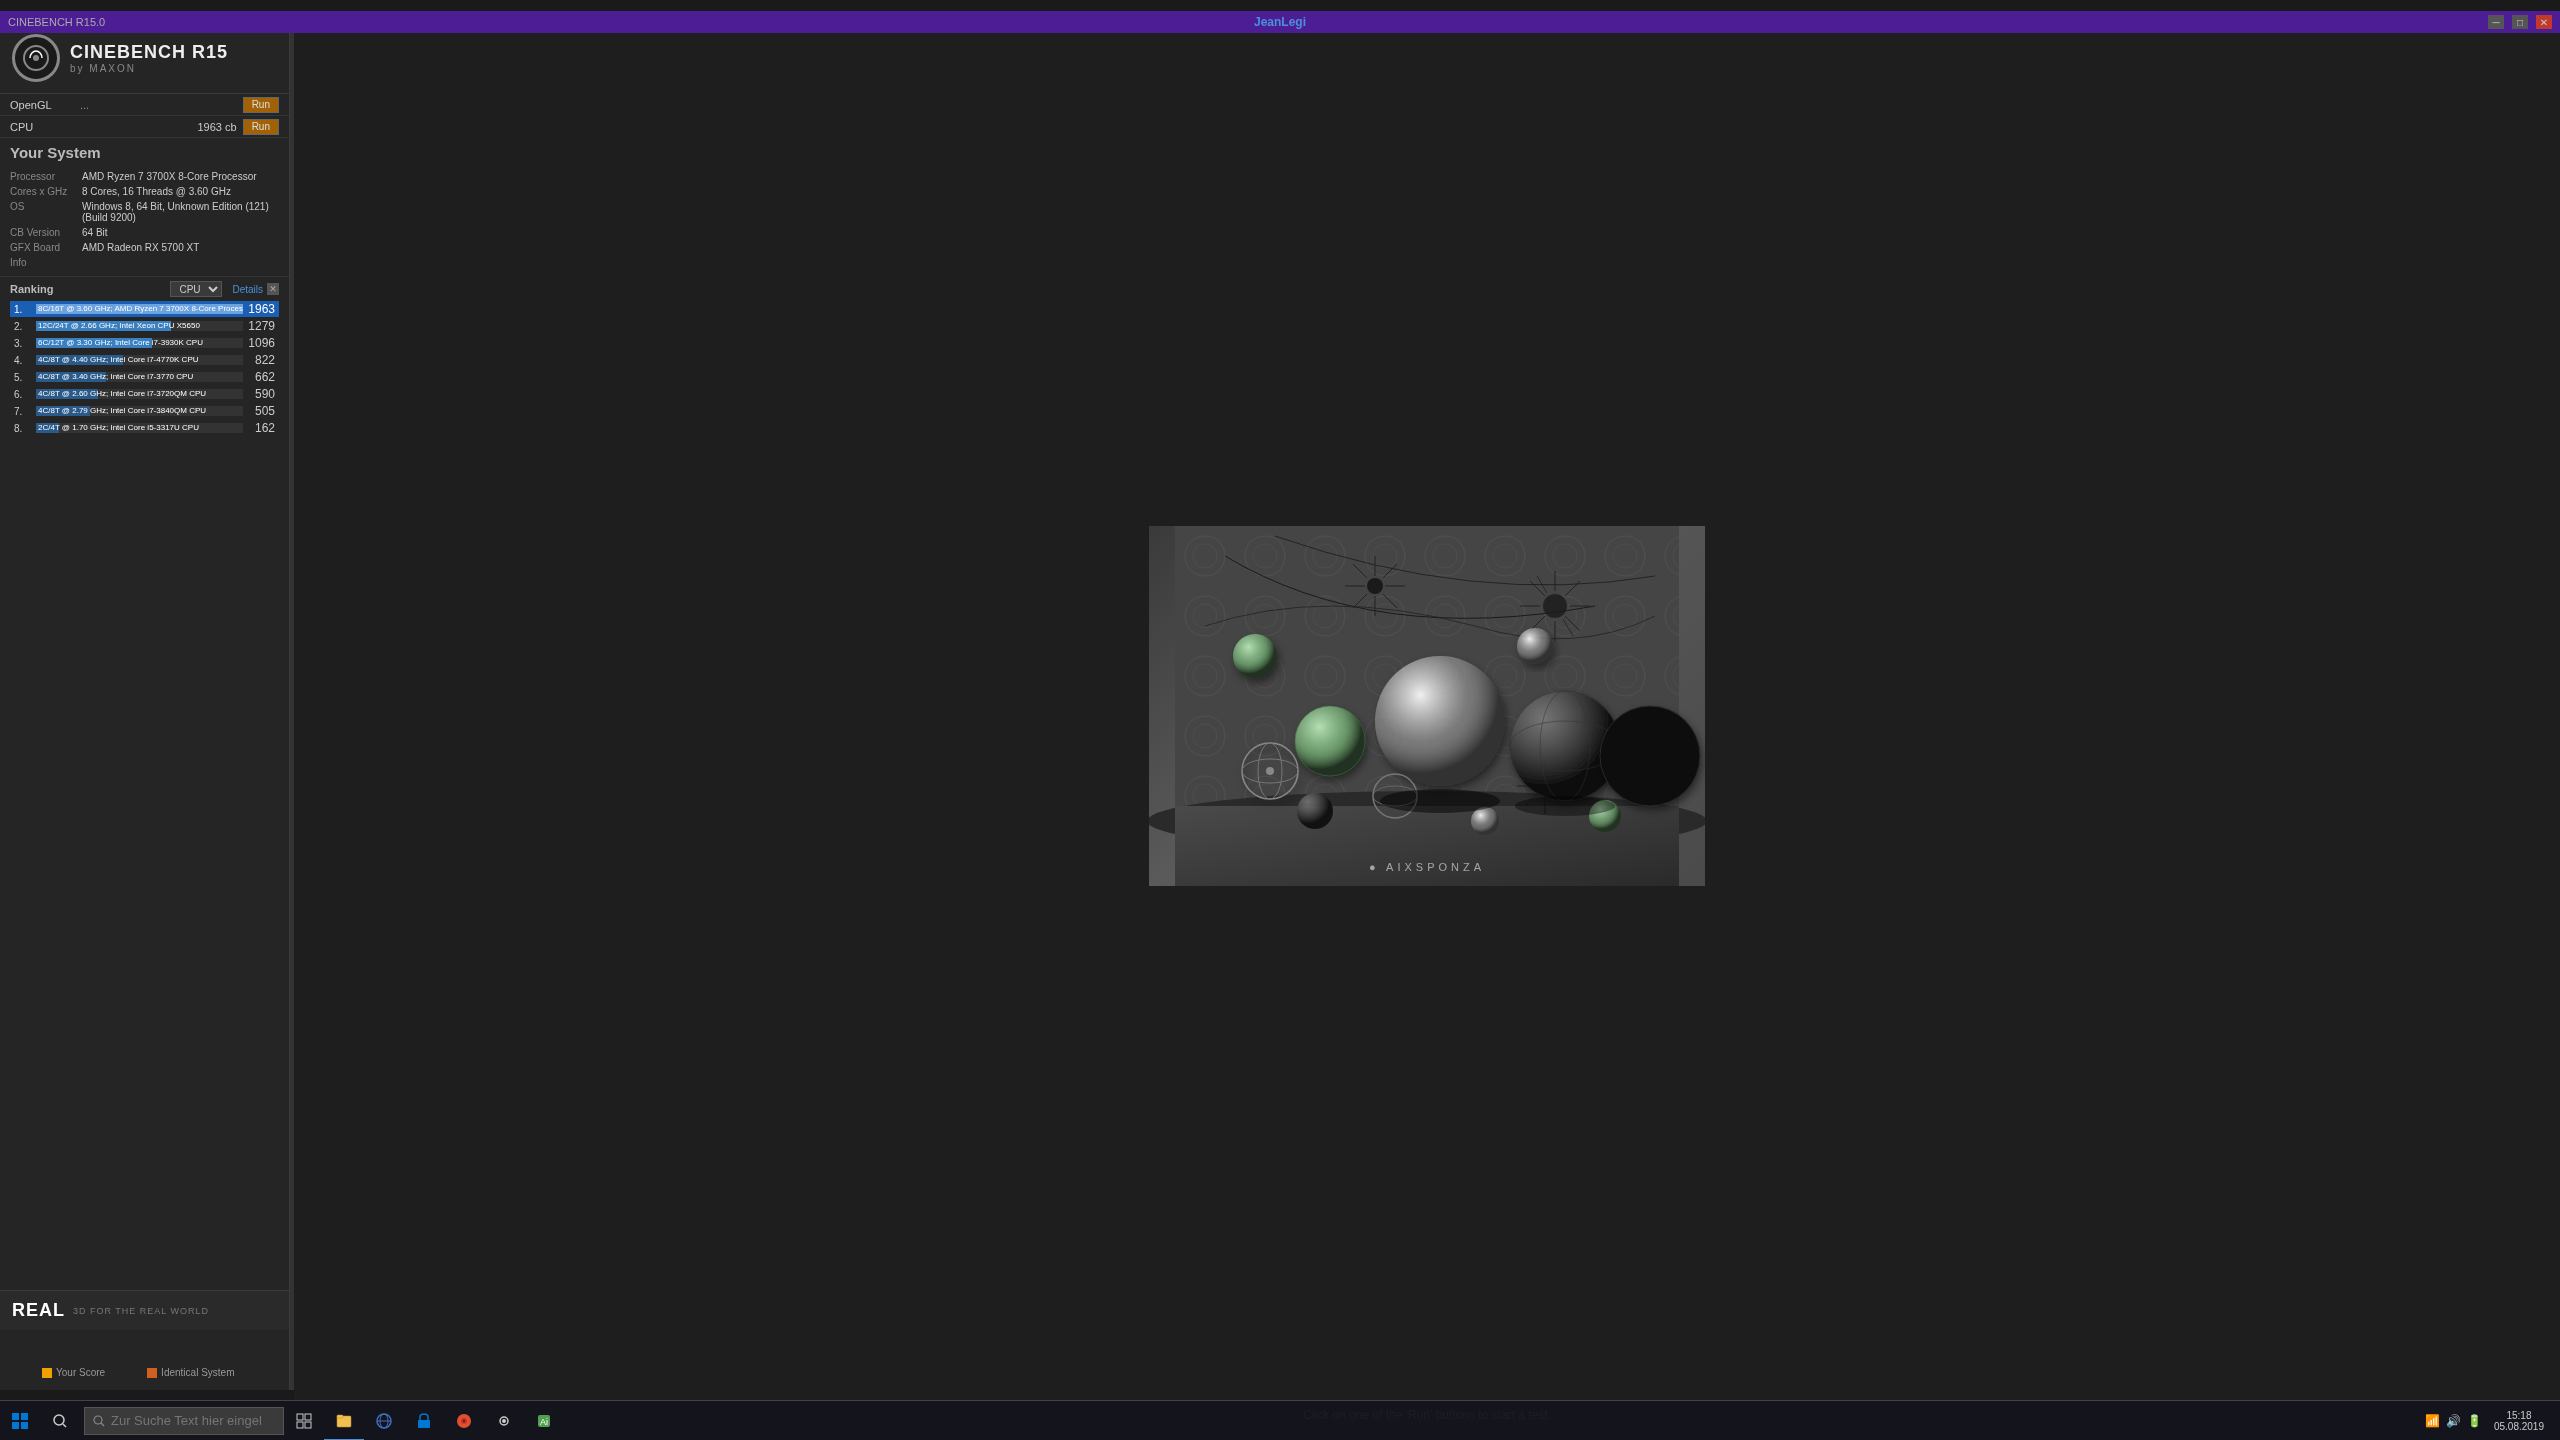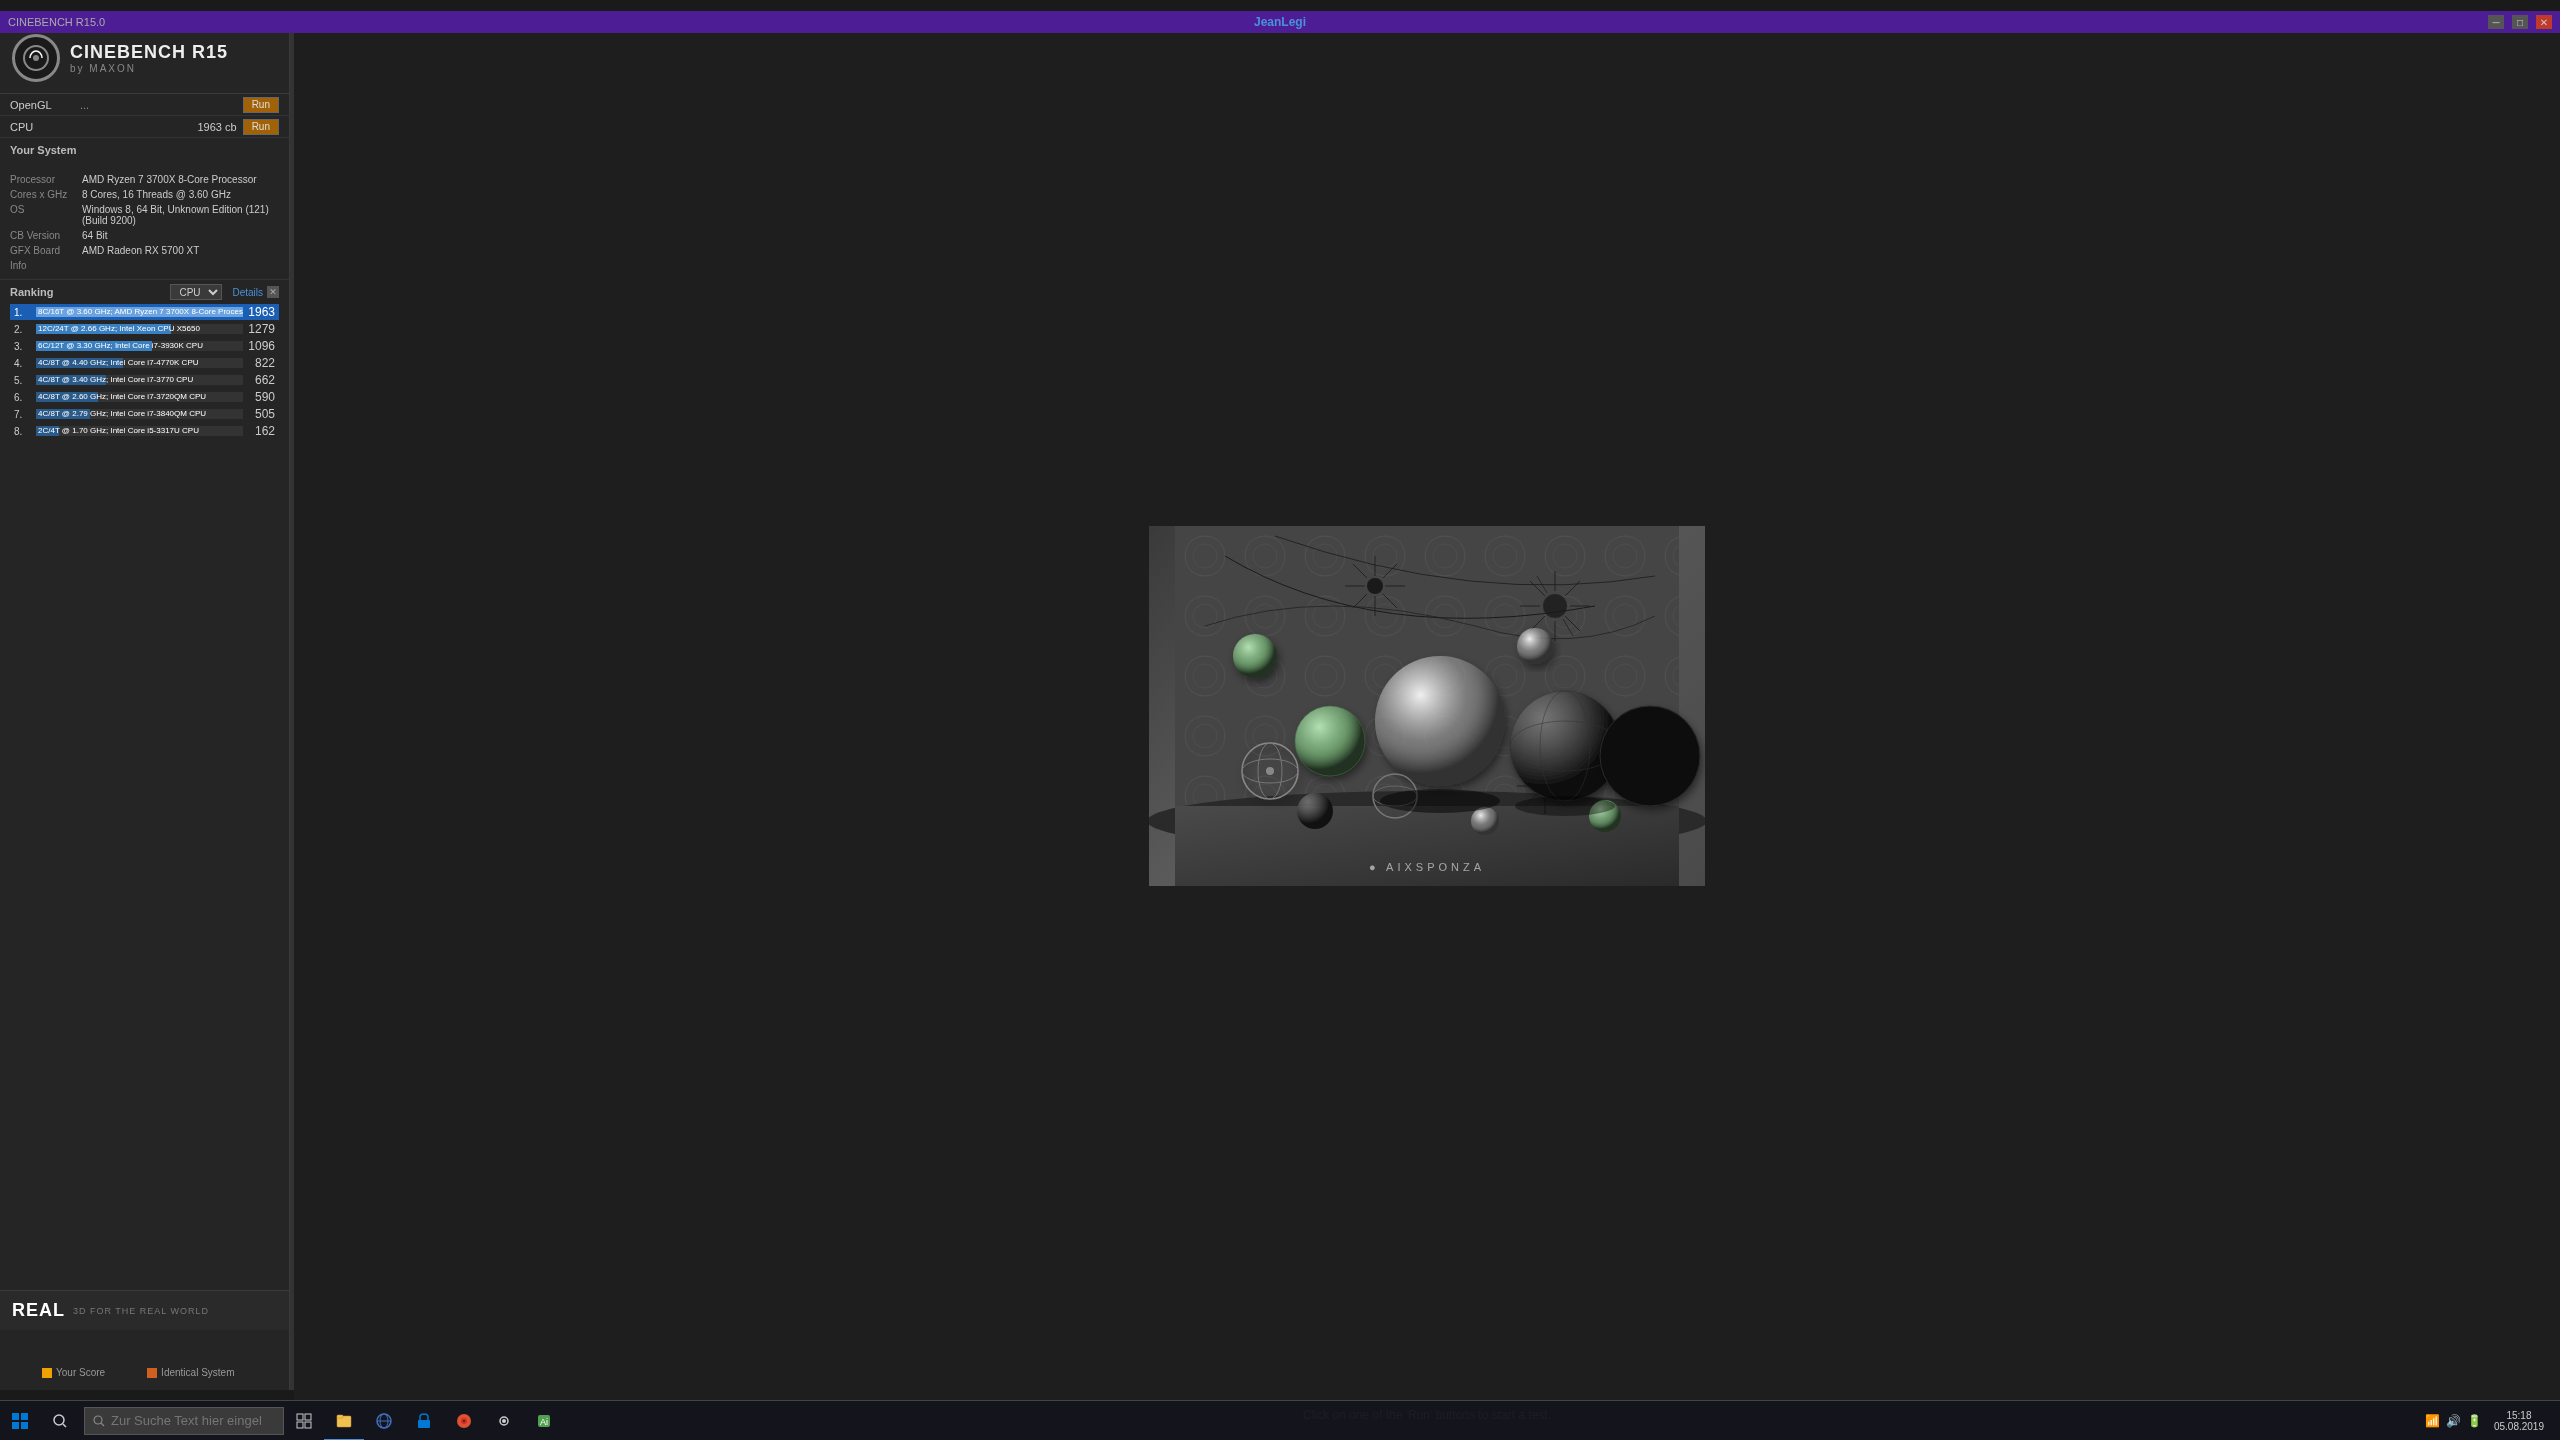--- a/index.html
+++ b/index.html
@@ -133,23 +133,23 @@
       cursor: pointer;
       height: 16px;
     }
 
     
     #system-section {
       padding: 6px 10px;
       border-bottom: 1px solid #333;
     }
     #system-section .section-title {
-      font-size: 11px;
+      font-size: 15px;
       color: #bbb;
-      margin-bottom: 16px;
+      margin-bottom: 8px;
       font-weight: bold;
     }
     .sys-row {
       display: flex;
       padding: 2px 0;
       font-size: 10px;
     }
     .sys-label {
       width: 72px;
       color: #888;

